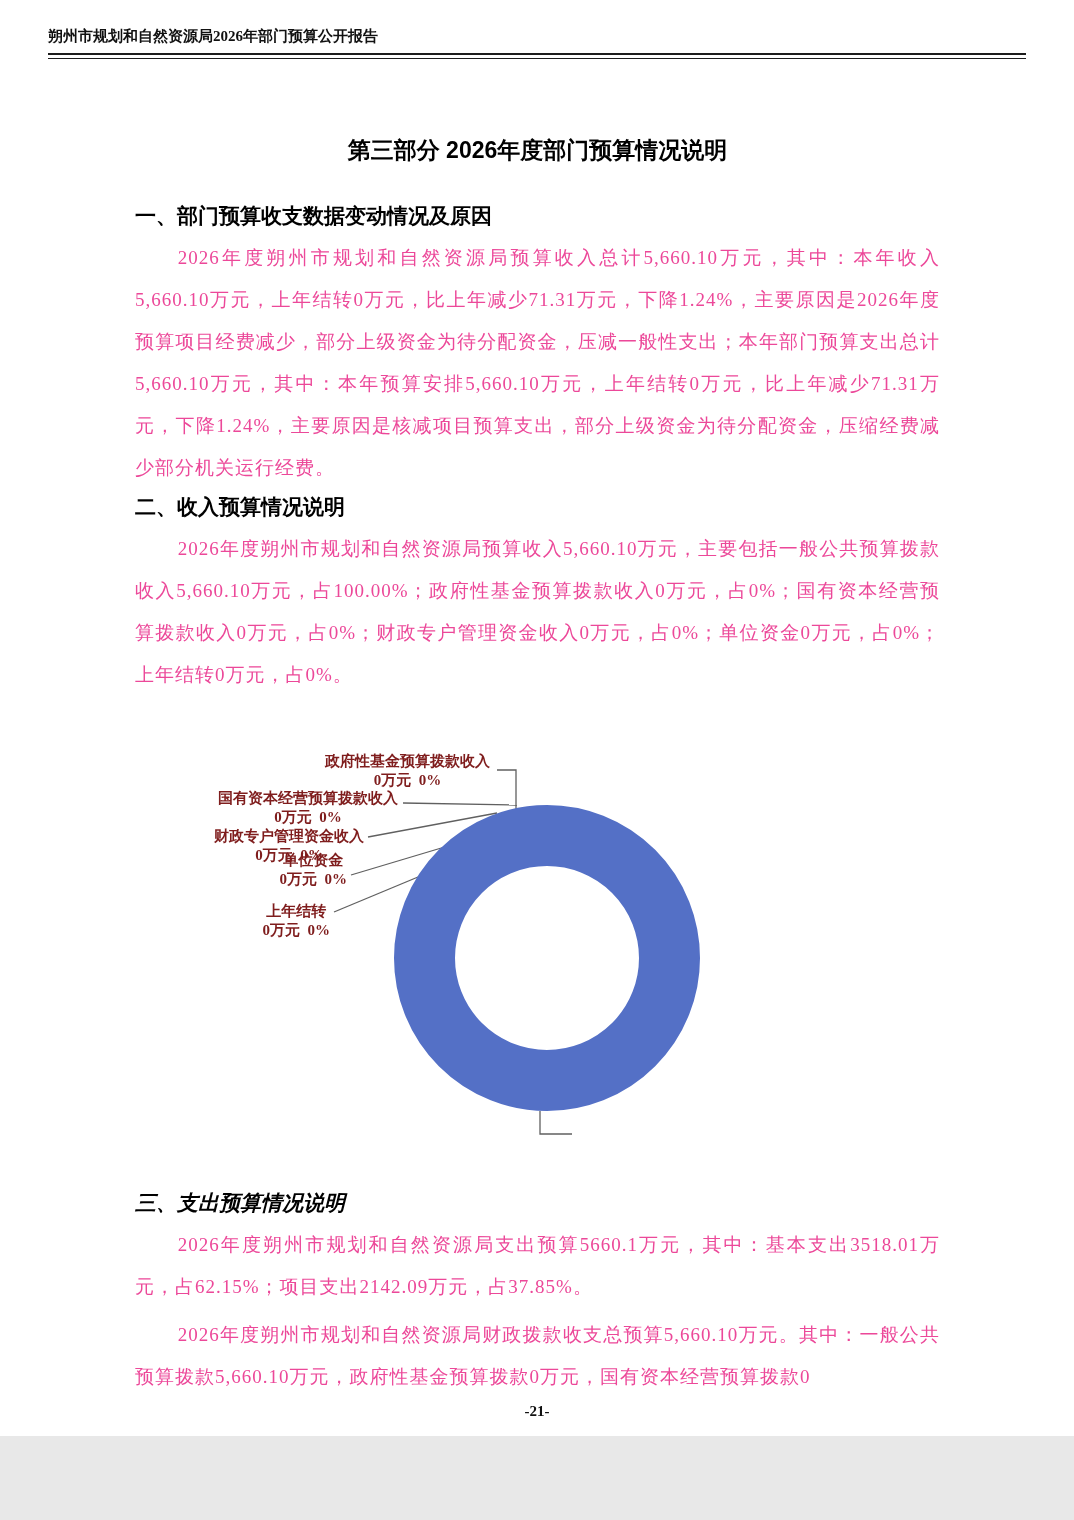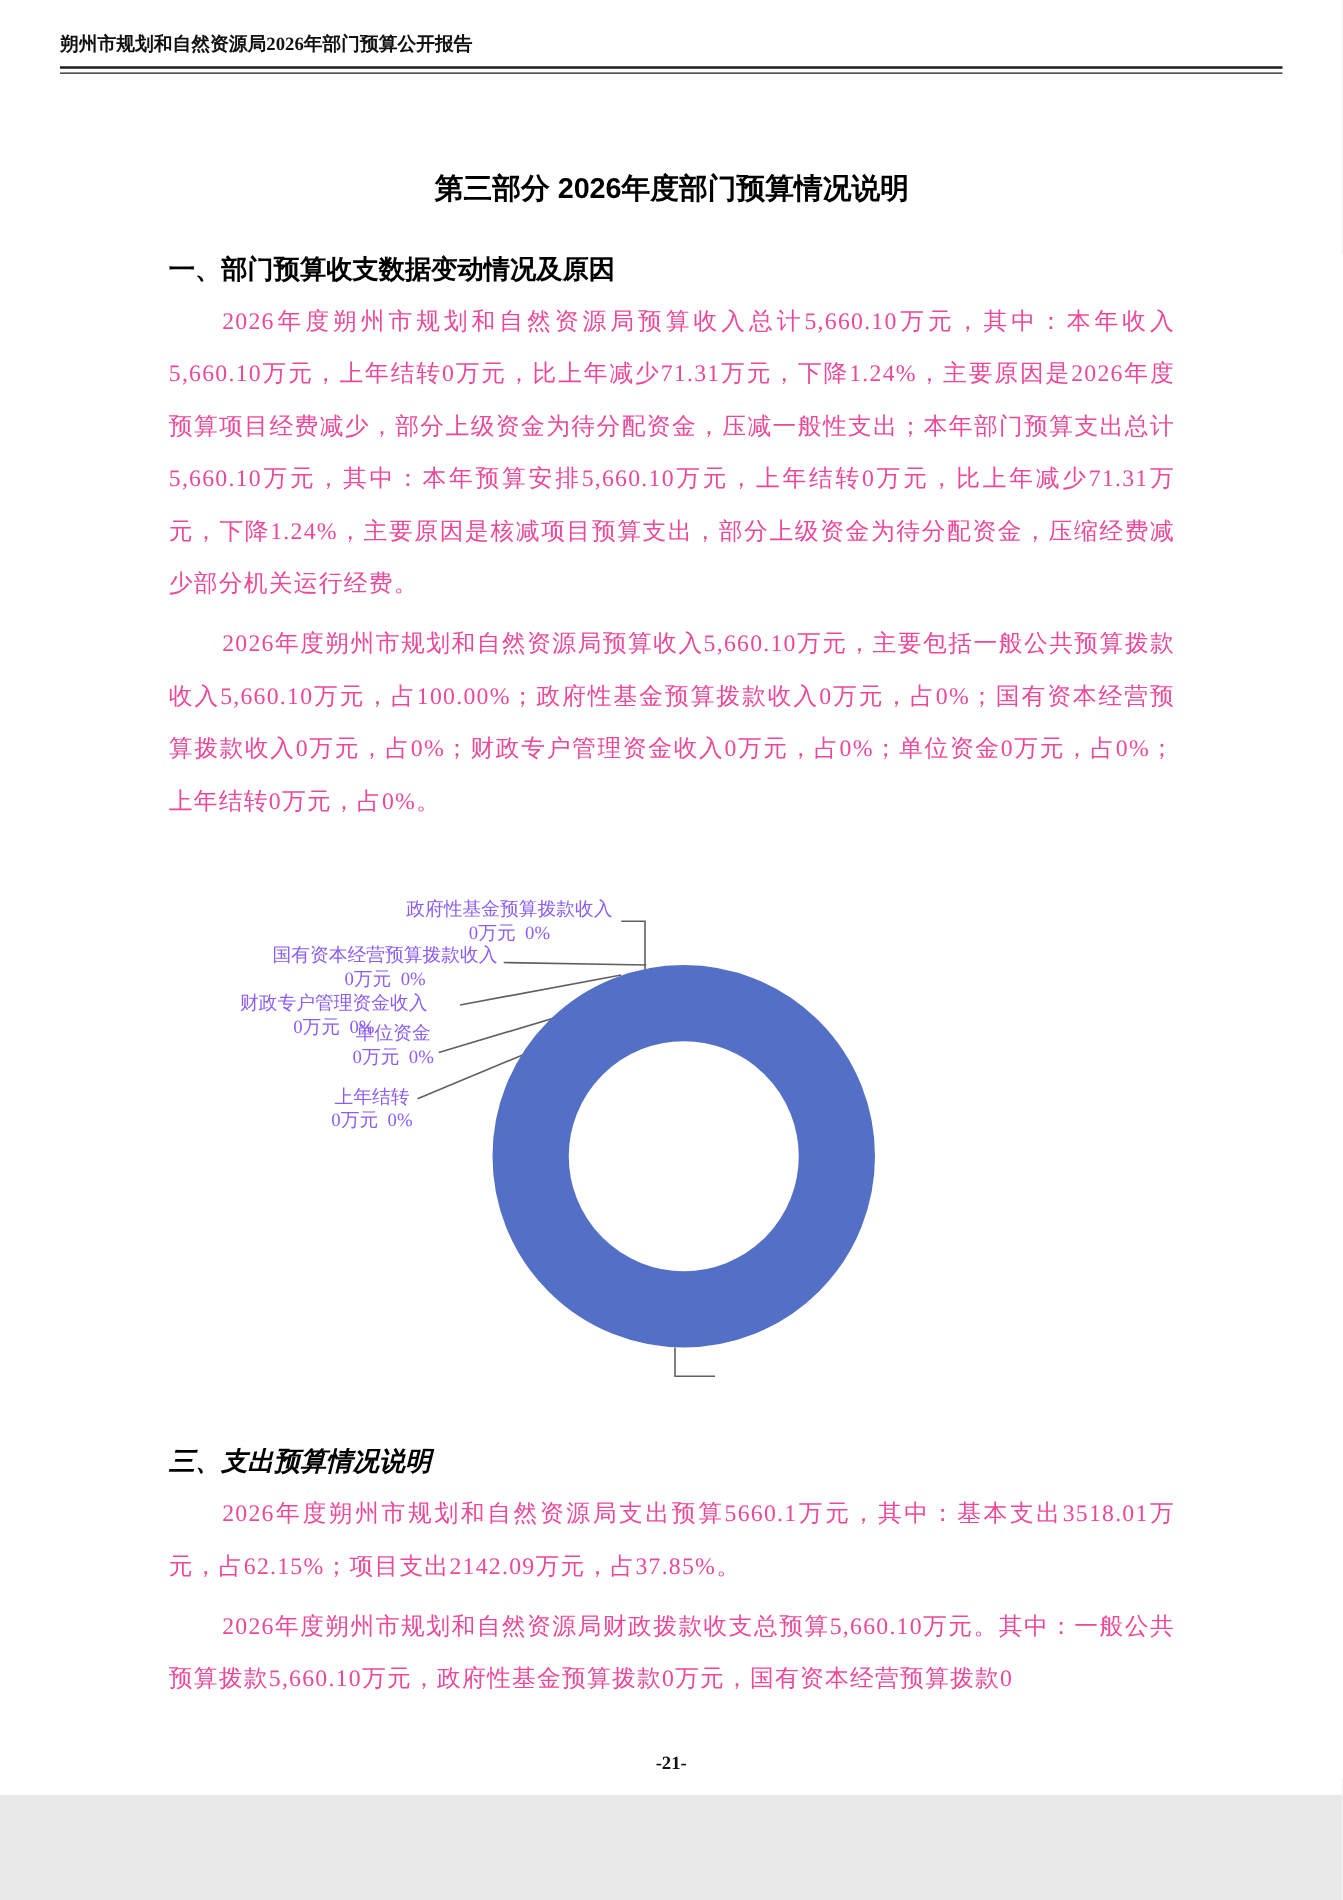--- a/index.html
+++ b/index.html
@@ -48,27 +48,27 @@
   
   .chart-fig{
     position:relative;
     margin:44px 0 0 -135px;
     width:1074px;height:420px;
   }
   .chart-svg{position:absolute;left:0;top:0;}
   .callout{
     position:absolute;
     font-family:"Liberation Serif","DejaVu Serif",serif;
-    font-size:15px;line-height:19px;font-weight:400;color:#8b5cf6;
+    font-size:15px;line-height:19px;font-weight:700;color:#7f1d1d;
     text-align:center;white-space:nowrap;
   }
   .callout .val{white-space:pre;}
   .callout.c1{top:12px;right:584px;}
   .callout.c2{top:49px;right:676px;}
-  .callout.c3{top:87px;right:732px;}
+  .callout.c3{top:87px;right:710px;}
   .callout.c4{top:111px;right:727px;}
   .callout.c5{top:162px;right:744px;}
   .callout.c6{top:376px;left:577px;text-align:left;font-size:16px;line-height:21px;}
   
   .doc-footer{
     position:absolute;left:0;right:0;bottom:16px;
     text-align:center;
     font-size:15px;font-weight:700;color:#111;
   }
 </style>
@@ -82,20 +82,21 @@
     <div class="doc-header-rule"></div>
   </header>
 
   <main class="doc-main">
 
     <h1 class="doc-title">第三部分 2026年度部门预算情况说明</h1>
 
     <h2 class="sec-heading h1">一、部门预算收支数据变动情况及原因</h2>
     <p class="body-par">2026年度朔州市规划和自然资源局预算收入总计5,660.10万元，其中：本年收入5,660.10万元，上年结转0万元，比上年减少71.31万元，下降1.24%，主要原因是2026年度预算项目经费减少，部分上级资金为待分配资金，压减一般性支出；本年部门预算支出总计5,660.10万元，其中：本年预算安排5,660.10万元，上年结转0万元，比上年减少71.31万元，下降1.24%，主要原因是核减项目预算支出，部分上级资金为待分配资金，压缩经费减少部分机关运行经费。</p>
 
+    <h2 class="sec-heading h2">二、收入预算情况说明</h2>
     <p class="body-par">2026年度朔州市规划和自然资源局预算收入5,660.10万元，主要包括一般公共预算拨款收入5,660.10万元，占100.00%；政府性基金预算拨款收入0万元，占0%；国有资本经营预算拨款收入0万元，占0%；财政专户管理资金收入0万元，占0%；单位资金0万元，占0%；上年结转0万元，占0%。</p>
 
     <figure class="chart-fig">
       <svg class="chart-svg" width="1074" height="420" viewBox="0 0 1074 420">
 
         <g stroke="#606060" stroke-width="1.3" fill="none">
           <polyline points="497,30 516,30 516,72"></polyline>
           <line x1="403" y1="63" x2="517" y2="65"></line>
           <line x1="368" y1="97" x2="497" y2="73"></line>
           <line x1="351" y1="135" x2="458" y2="103"></line>

